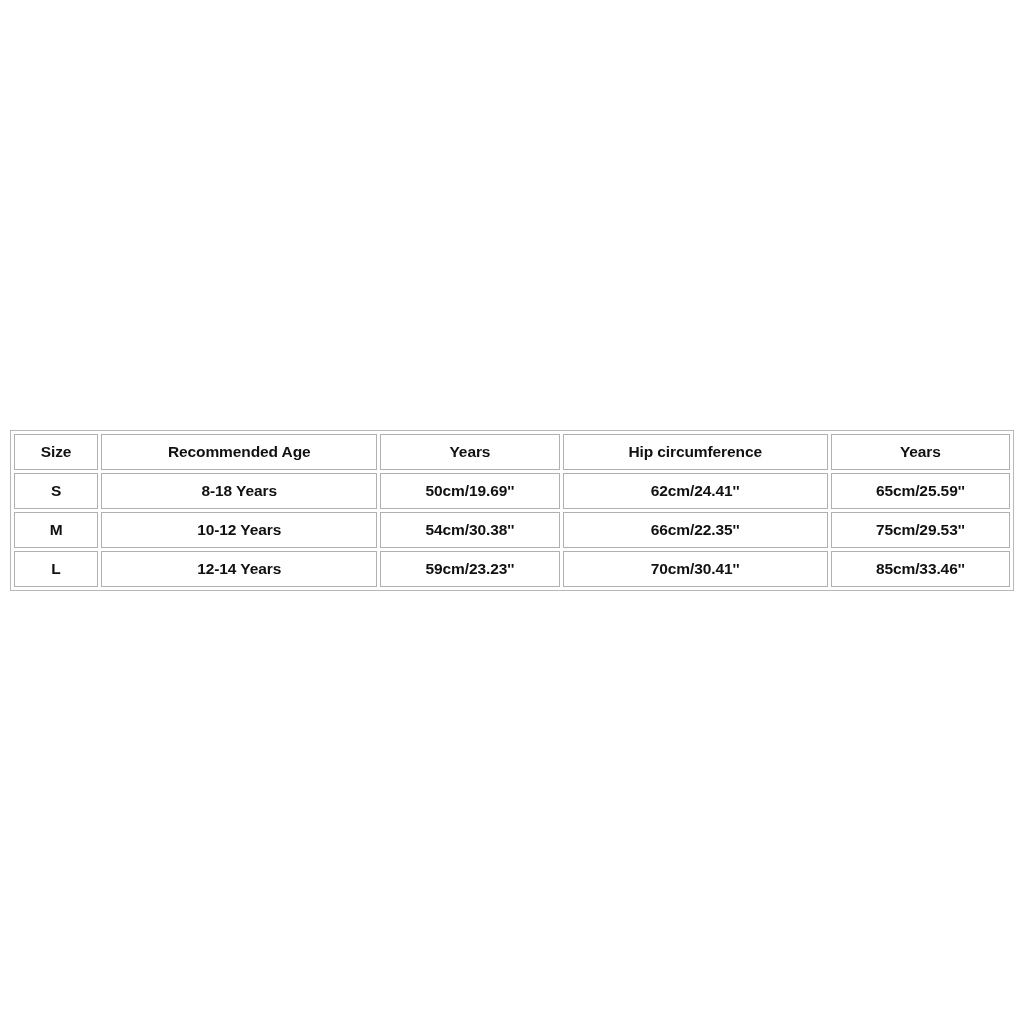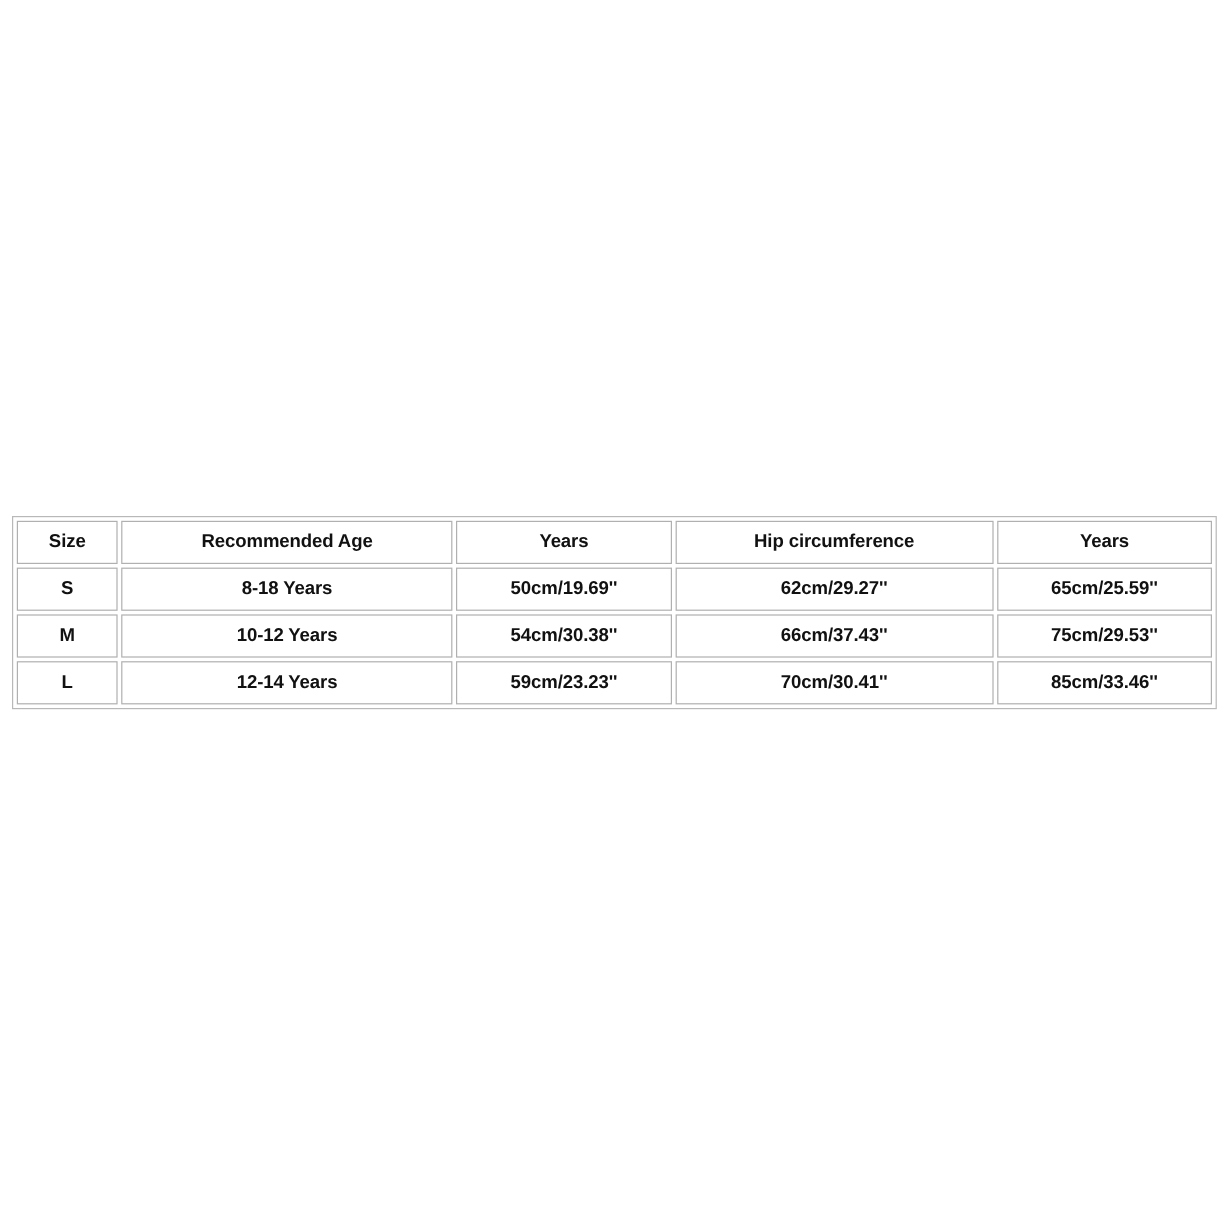--- a/index.html
+++ b/index.html
@@ -88,28 +88,28 @@
           <th>Years</th>
           <th>Hip circumference</th>
           <th>Years</th>
         </tr>
       </thead>
       <tbody>
         <tr>
           <td>S</td>
           <td>8-18 Years</td>
           <td>50cm/19.69''</td>
-          <td>62cm/29.27''</td>
+          <td>62cm/24.41''</td>
           <td>65cm/25.59''</td>
         </tr>
         <tr>
           <td>M</td>
           <td>10-12 Years</td>
           <td>54cm/30.38''</td>
-          <td>66cm/37.43''</td>
+          <td>66cm/22.35''</td>
           <td>75cm/29.53''</td>
         </tr>
         <tr>
           <td>L</td>
           <td>12-14 Years</td>
           <td>59cm/23.23''</td>
           <td>70cm/30.41''</td>
           <td>85cm/33.46''</td>
         </tr>
       </tbody>

